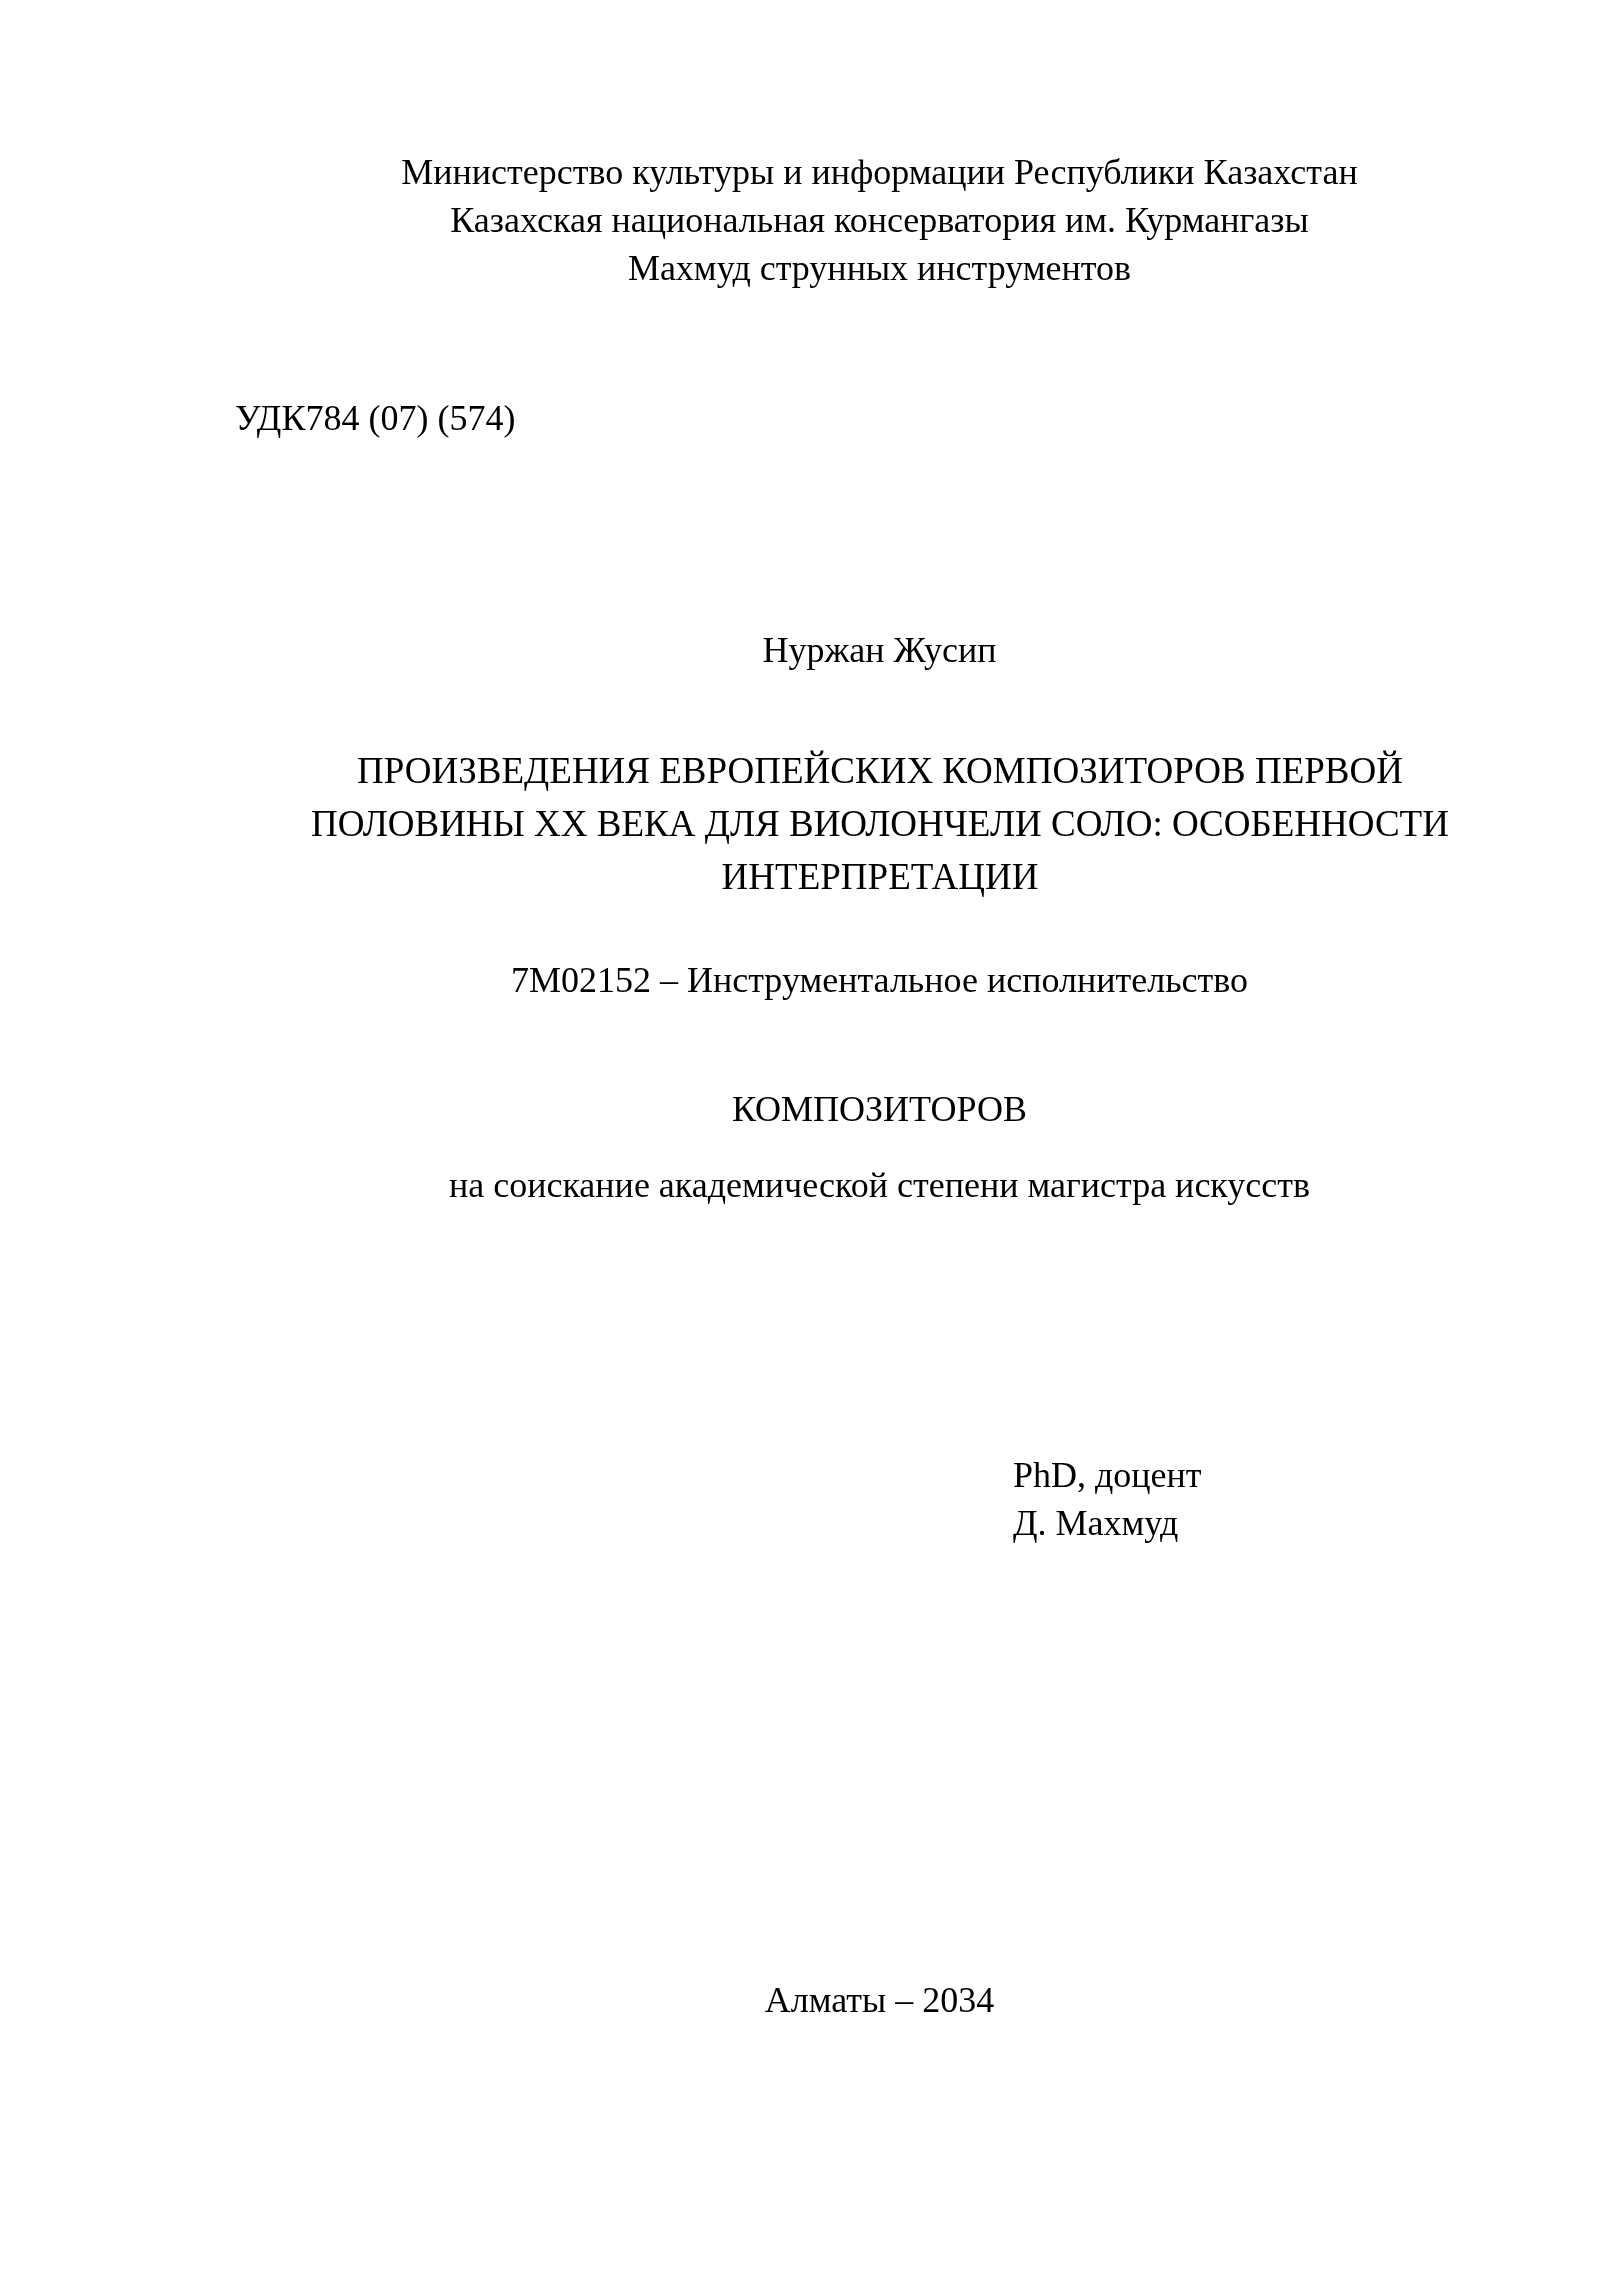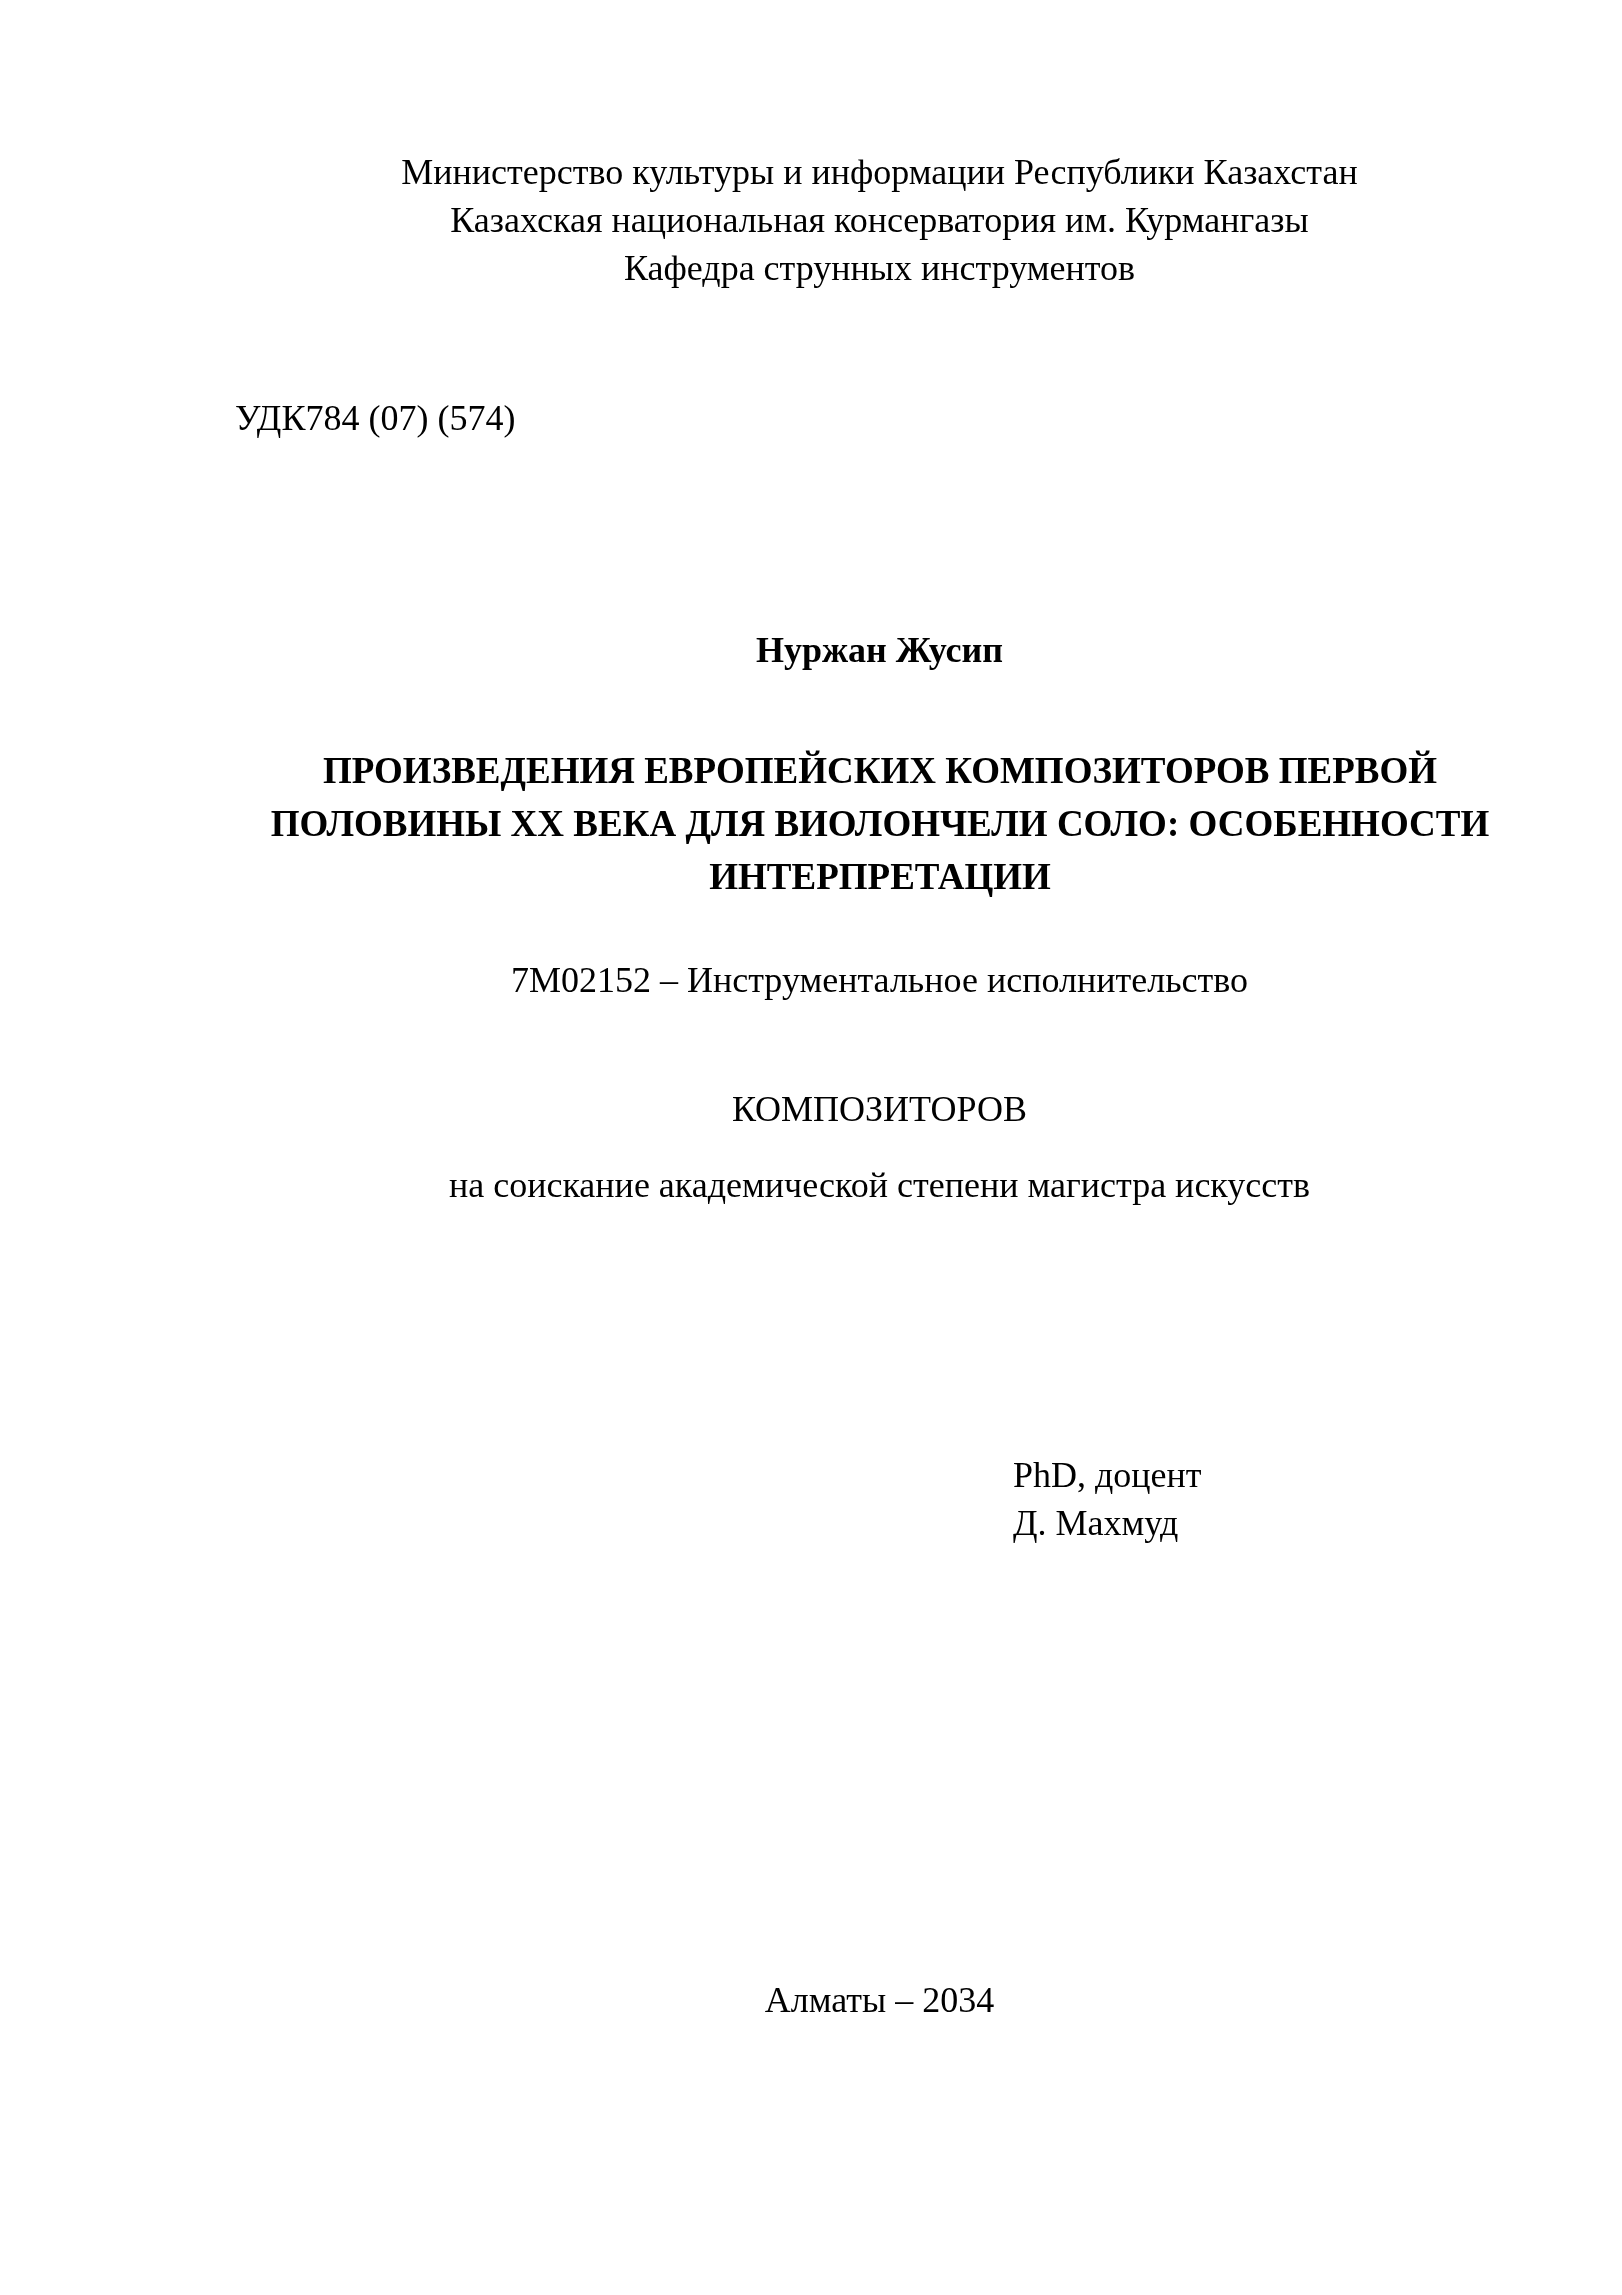--- a/index.html
+++ b/index.html
@@ -26,36 +26,36 @@
     left: 239px;
     width: 1281px;
     text-align: center;
   }
   .wide-center {
     left: 98px;
     width: 1564px;
     text-align: center;
   }
   .bold {
-    font-weight: bold;
+    font-weight: normal;
   }
   .title-block {
     font-size: 37px;
     line-height: 53px;
   }
 </style>
 </head>
 <body>
 
 <div class="page">
 
   <div class="block center" style="top:148px">
     <div>Министерство культуры и информации Республики Казахстан</div>
     <div>Казахская национальная консерватория им. Курмангазы</div>
-    <div>Кафедра струнных инструментов</div>
+    <div>Махмуд струнных инструментов</div>
   </div>
 
   <div class="block" style="left:235px; top:394px">УДК784 (07) (574)</div>
 
   <div class="block center bold" style="top:626px">Нуржан Жусип</div>
 
   <div class="block wide-center bold title-block" style="top:744px">
     <div>ПРОИЗВЕДЕНИЯ ЕВРОПЕЙСКИХ КОМПОЗИТОРОВ ПЕРВОЙ</div>
     <div>ПОЛОВИНЫ XX ВЕКА ДЛЯ ВИОЛОНЧЕЛИ СОЛО: ОСОБЕННОСТИ</div>
     <div>ИНТЕРПРЕТАЦИИ</div>

